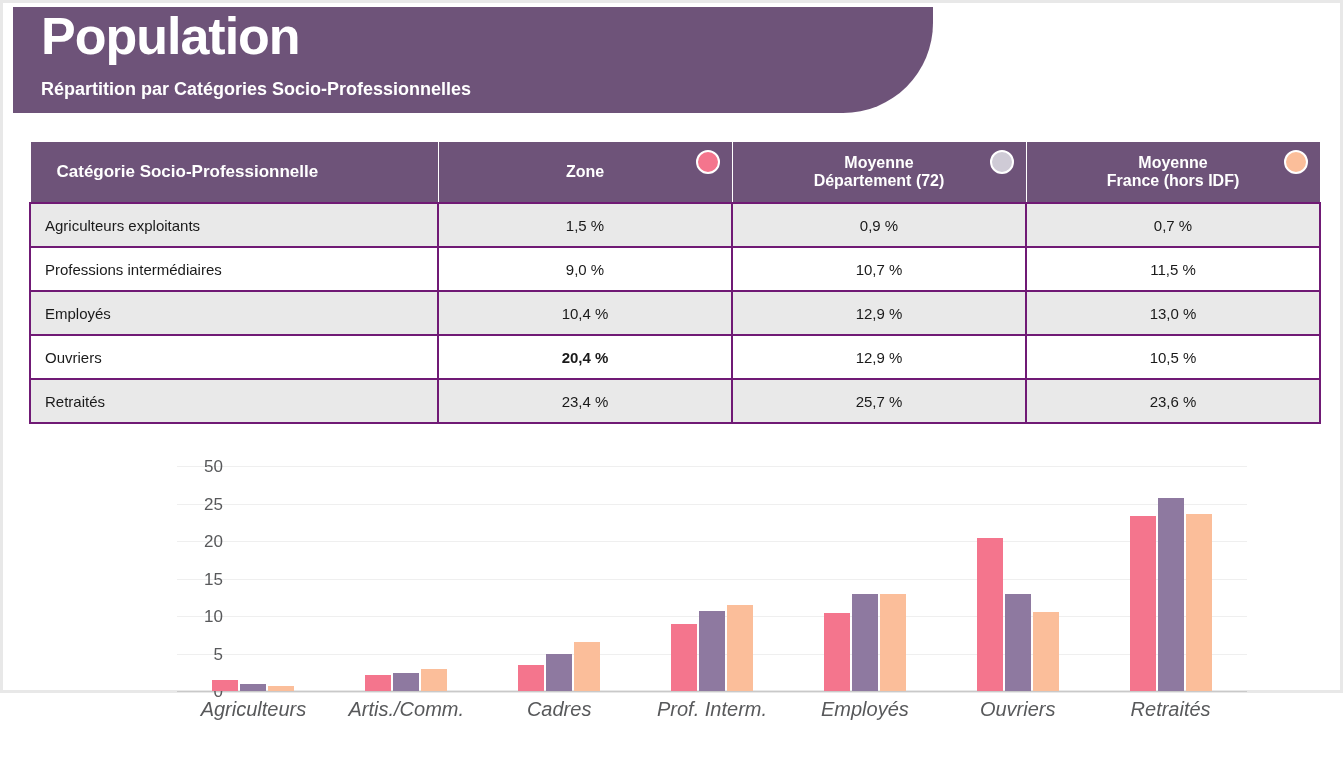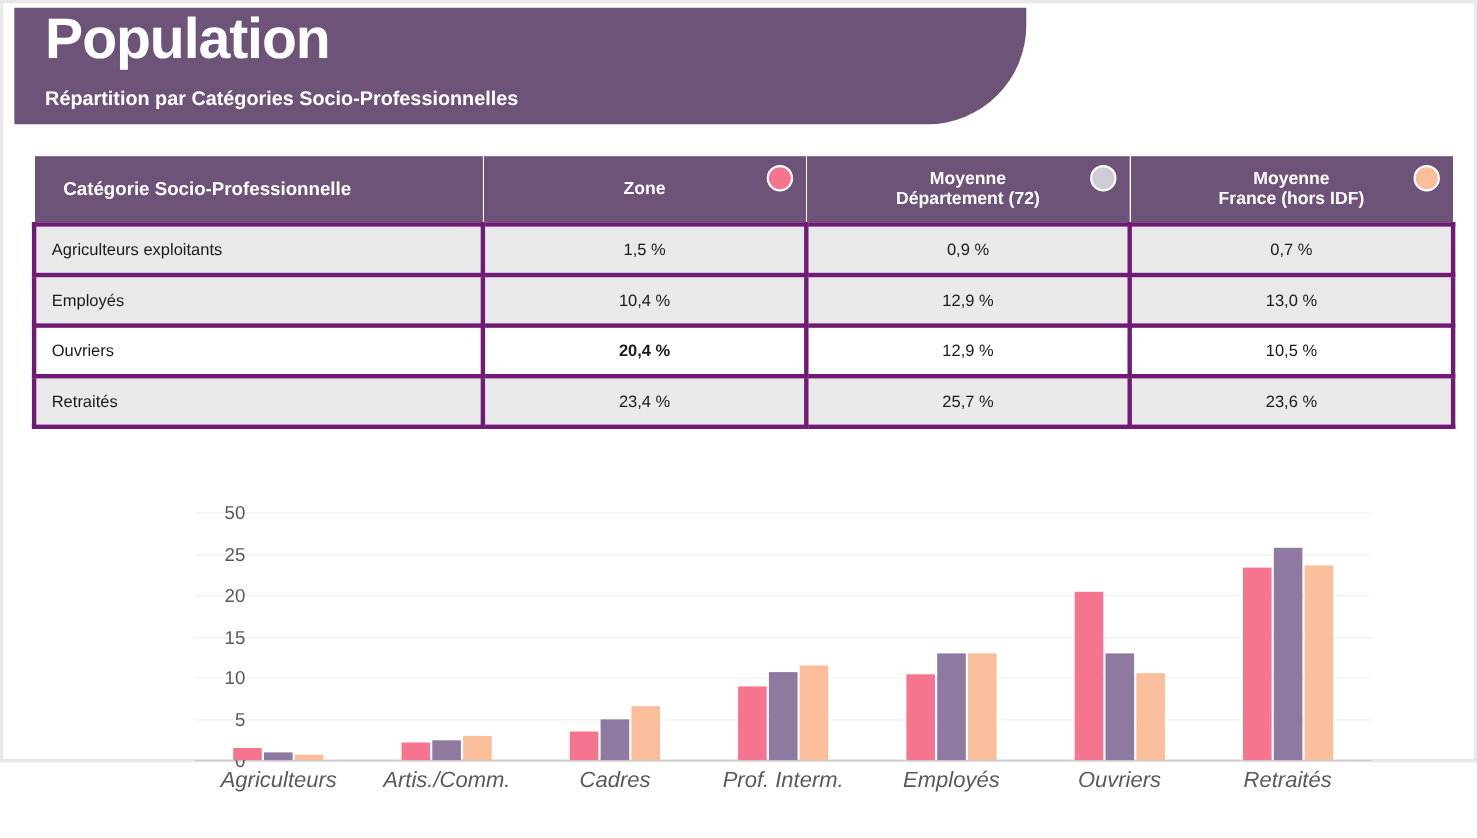--- a/index.html
+++ b/index.html
@@ -69,21 +69,21 @@
   table.data th.first{
     text-align:left;
     padding-left:26px;
     font-size:17px;
   }
   table.data td{
     font-size:15px;
     color:#1a1a1a;
     height:36px;
     padding:3px 10px;
-    border:4px solid #701a75;
+    border:2px solid #701a75;
     text-align:center;
     background:#ffffff;
   }
   table.data tr.alt td{ background:#e9e9e9; }
   table.data td.first{ text-align:left; padding-left:14px;}
   .hl-red{ color:#d31f25; font-weight:bold; }
   .hl-green{ color:#15a04b; font-weight:bold; }
 
   .legend-dot{
     position:absolute;
@@ -192,20 +192,26 @@
           </th>
         </tr>
       </thead>
       <tbody>
         <tr class="alt">
           <td class="first">Agriculteurs exploitants</td>
           <td>1,5 %</td>
           <td>0,9 %</td>
           <td>0,7 %</td>
         </tr>
+        <tr>
+          <td class="first">Professions intermédiaires</td>
+          <td>9,0 %</td>
+          <td>10,7 %</td>
+          <td>11,5 %</td>
+        </tr>
         <tr class="alt">
           <td class="first">Employés</td>
           <td>10,4 %</td>
           <td>12,9 %</td>
           <td>13,0 %</td>
         </tr>
         <tr>
           <td class="first">Ouvriers</td>
           <td class="hl-green">20,4 %</td>
           <td>12,9 %</td>

